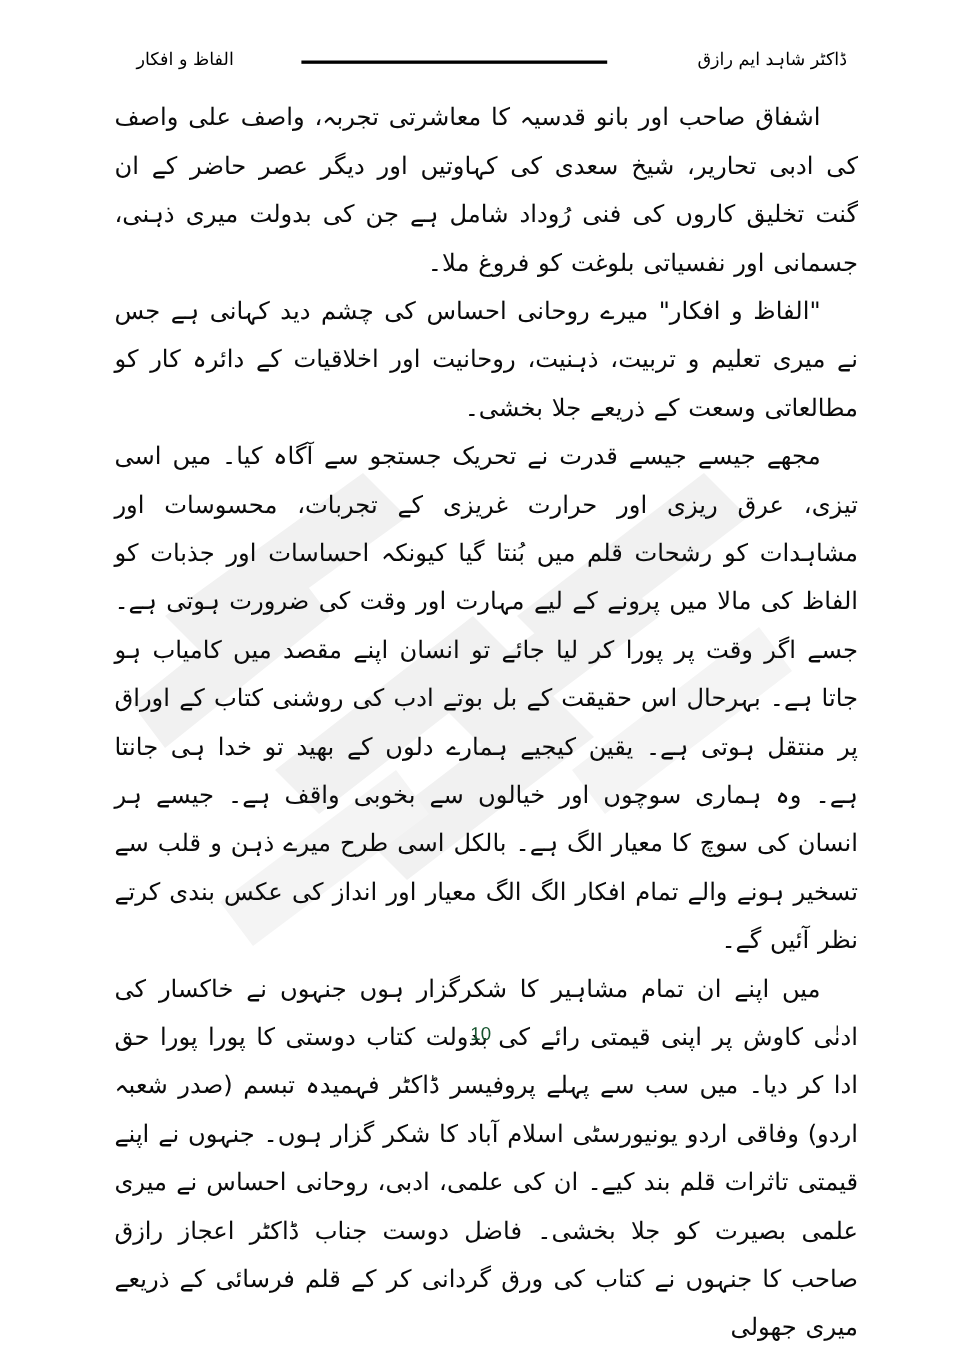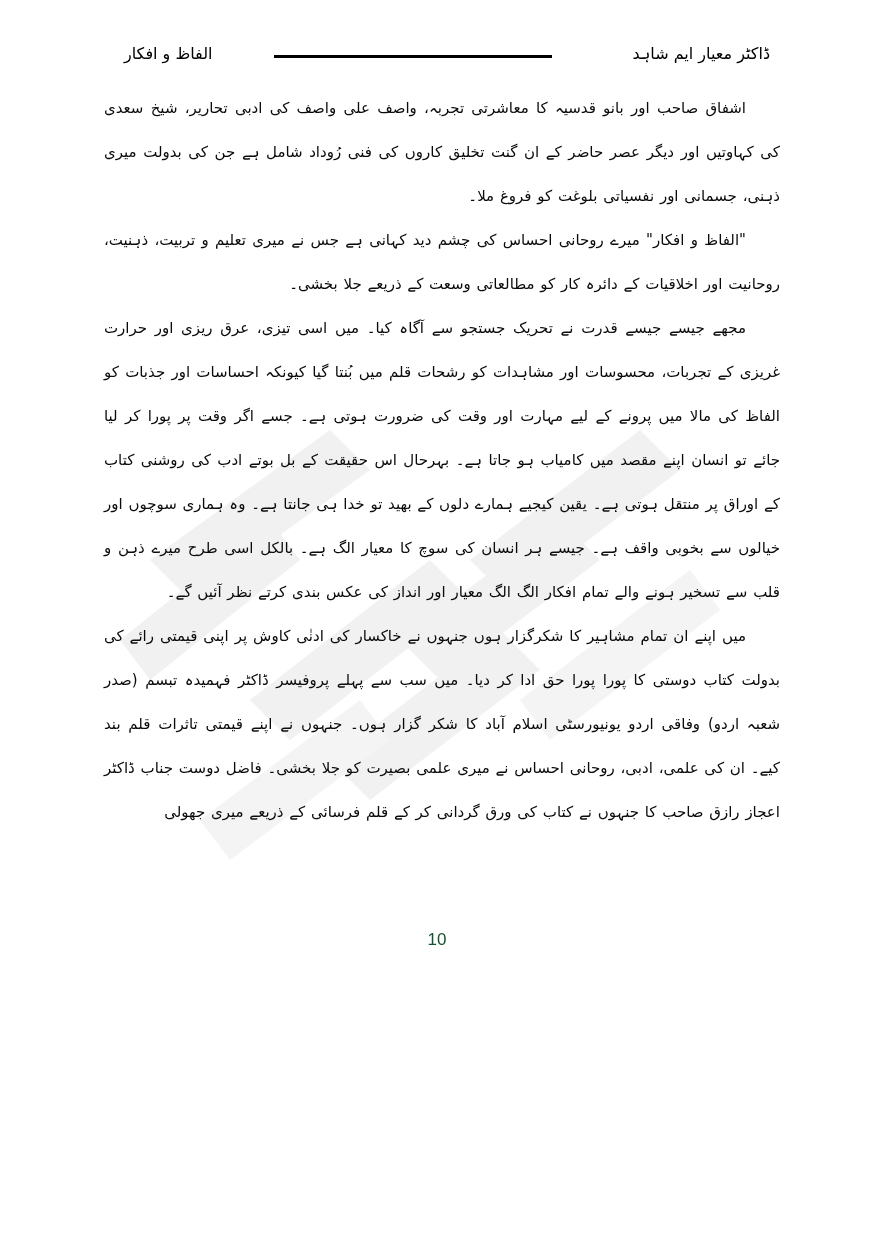--- a/index.html
+++ b/index.html
@@ -72,21 +72,21 @@
     left: 104px;
     width: 676px;
     z-index: 2;
     direction: rtl;
     text-align: justify;
     text-align-last: right;
   }
 
   .para {
     margin: 0 0 0 0;
-    font-size: 15px;
+    font-size: 22px;
     line-height: 44px;
     color: #0a0a0a;
     letter-spacing: 0px;
     word-spacing: 1px;
     text-align: justify;
     text-justify: inter-word;
     direction: rtl;
     unicode-bidi: isolate;
   }
   .para.indent {
@@ -123,21 +123,21 @@
         <polygon points="120,640 270,520 300,560 150,680"></polygon>
       </g>
       <g fill="#f4f4f4">
         <polygon points="520,700 690,570 720,610 550,740"></polygon>
         <polygon points="200,820 360,700 390,740 230,860"></polygon>
       </g>
     </svg>
   </div>
 
   <div class="running-header">
-    <div class="header-side">ڈاکٹر معیار ایم شاہد</div>
+    <div class="header-side">ڈاکٹر شاہد ایم رازق</div>
     <div class="header-rule-wrap">
       <div class="header-rule"></div>
     </div>
     <div class="header-side">الفاظ و افکار</div>
   </div>
 
   <div class="body-col">
     <p class="para indent">اشفاق صاحب اور بانو قدسیہ کا معاشرتی تجربہ، واصف علی واصف کی ادبی تحاریر، شیخ سعدی کی کہاوتیں اور دیگر عصر حاضر کے ان گنت تخلیق کاروں کی فنی رُوداد شامل ہے جن کی بدولت میری ذہنی، جسمانی اور نفسیاتی بلوغت کو فروغ ملا۔</p>
     <p class="para indent">"الفاظ و افکار" میرے روحانی احساس کی چشم دید کہانی ہے جس نے میری تعلیم و تربیت، ذہنیت، روحانیت اور اخلاقیات کے دائرہ کار کو مطالعاتی وسعت کے ذریعے جلا بخشی۔</p>
     <p class="para indent">مجھے جیسے جیسے قدرت نے تحریک جستجو سے آگاہ کیا۔ میں اسی تیزی، عرق ریزی اور حرارت غریزی کے تجربات، محسوسات اور مشاہدات کو رشحات قلم میں بُنتا گیا کیونکہ احساسات اور جذبات کو الفاظ کی مالا میں پرونے کے لیے مہارت اور وقت کی ضرورت ہوتی ہے۔ جسے اگر وقت پر پورا کر لیا جائے تو انسان اپنے مقصد میں کامیاب ہو جاتا ہے۔ بہرحال اس حقیقت کے بل بوتے ادب کی روشنی کتاب کے اوراق پر منتقل ہوتی ہے۔ یقین کیجیے ہمارے دلوں کے بھید تو خدا ہی جانتا ہے۔ وہ ہماری سوچوں اور خیالوں سے بخوبی واقف ہے۔ جیسے ہر انسان کی سوچ کا معیار الگ ہے۔ بالکل اسی طرح میرے ذہن و قلب سے تسخیر ہونے والے تمام افکار الگ الگ معیار اور انداز کی عکس بندی کرتے نظر آئیں گے۔</p>

